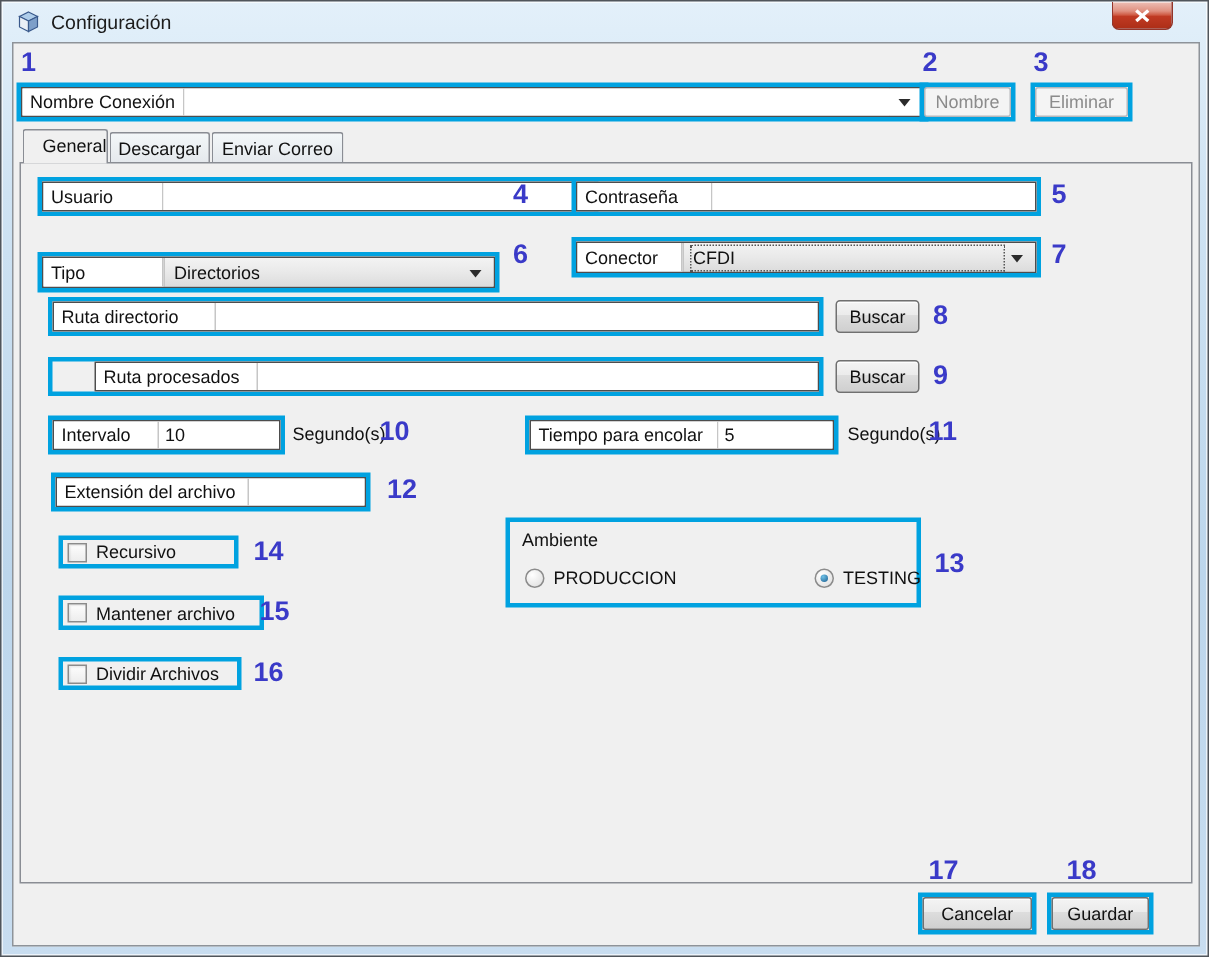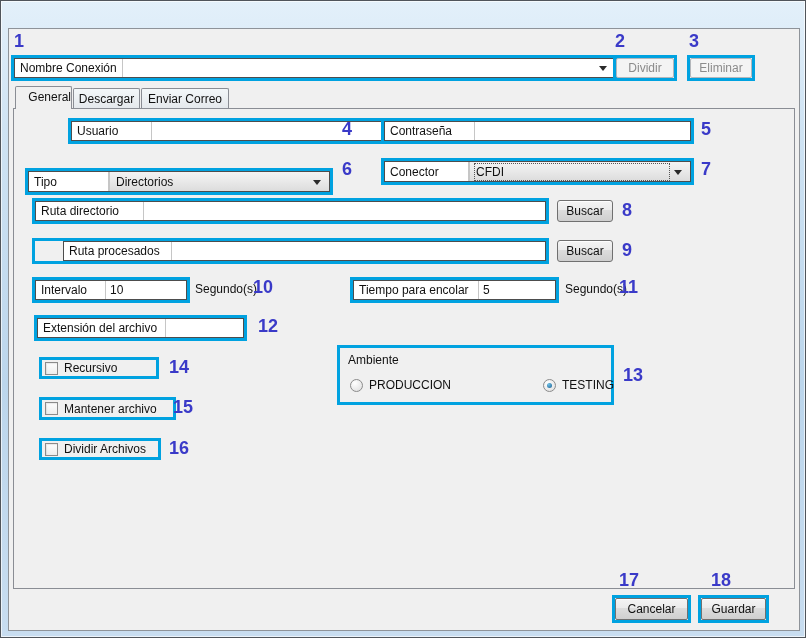--- a/index.html
+++ b/index.html
@@ -106,51 +106,65 @@
   }
 
   .static-label { position:absolute; font-size:12px; color:#111; white-space:nowrap; }
   .group-label { position:absolute; left:8px; top:5px; font-size:12px; color:#111; }
 </style>
 </head>
 <body>
 
 <div class="window">
 
+  <div class="titlebar">
+    <svg class="title-icon" viewBox="0 0 16 16">
+      <polygon points="8,1 14,4 8,7 2,4" fill="#aecdea" stroke="#3a5a8c" stroke-width="0.8"></polygon>
+      <polygon points="2,4 8,7 8,14 2,11" fill="#e9eff6" stroke="#3a5a8c" stroke-width="0.8"></polygon>
+      <polygon points="14,4 8,7 8,14 14,11" fill="#7d9fc9" stroke="#3a5a8c" stroke-width="0.8"></polygon>
+    </svg>
+    <span class="title-text">Configuración</span>
+    <div class="close-btn">
+      <svg width="11" height="9" viewBox="0 0 11 9">
+        <line x1="1.5" y1="1" x2="9.5" y2="8" stroke="#ffffff" stroke-width="2.2"></line>
+        <line x1="9.5" y1="1" x2="1.5" y2="8" stroke="#ffffff" stroke-width="2.2"></line>
+      </svg>
+    </div>
+  </div>
 
   <div class="client"></div>
 
   <span class="ann-num" style="left:13px;top:31px;">1</span>
 
   <div class="ann-box" style="left:10px;top:54px;width:608px;height:26px;">
     <div class="composite">
       <span class="lbl">Nombre Conexión</span>
       <span class="val"><input type="text" value="" style=""></span>
       <span class="combo-part white" style="flex:0 0 22px;">
         <span class="arrow-down"></span>
       </span>
     </div>
   </div>
 
   <span class="ann-num" style="left:614px;top:31px;">2</span>
   <div class="ann-box" style="left:612px;top:54px;width:64px;height:26px;">
-    <div class="btn fill disabled">Dividir</div>
+    <div class="btn fill disabled">Nombre</div>
   </div>
 
   <span class="ann-num" style="left:688px;top:31px;">3</span>
   <div class="ann-box" style="left:686px;top:54px;width:68px;height:26px;">
     <div class="btn fill disabled">Eliminar</div>
   </div>
 
   <div class="tab active" style="left:14px;top:85px;width:57px;height:23px;">General</div>
   <div class="tab" style="left:72px;top:87px;width:67px;height:21px;">Descargar</div>
   <div class="tab" style="left:140px;top:87px;width:88px;height:21px;">Enviar Correo</div>
   <div class="tab-panel"></div>
 
-  <div class="ann-box" style="left:24px;top:117px;width:374px;height:26px;margin-left:43px;">
+  <div class="ann-box" style="left:24px;top:117px;width:374px;height:26px;">
     <div class="composite">
       <span class="lbl" style="width:80px;">Usuario</span>
       <span class="val"><input type="text" value="" style=""></span>
     </div>
   </div>
   <span class="ann-num" style="left:341px;top:119px;">4</span>
 
   <div class="ann-box" style="left:380px;top:117px;width:313px;height:26px;">
     <div class="composite">
       <span class="lbl" style="width:90px;">Contraseña</span>
@@ -165,21 +179,21 @@
       <span class="combo-part">
         <span class="combo-text">Directorios</span>
         <span class="arrow-down"></span>
       </span>
     </div>
   </div>
   <span class="ann-num" style="left:341px;top:159px;">6</span>
 
   <div class="ann-box" style="left:380px;top:157px;width:313px;height:27px;">
     <div class="composite">
-      <span class="lbl" style="width:84px;text-align:center;">Conector</span>
+      <span class="lbl" style="width:70px;text-align:center;">Conector</span>
       <span class="combo-part">
         <span class="combo-text focused">CFDI</span>
         <span class="arrow-down"></span>
       </span>
     </div>
   </div>
   <span class="ann-num" style="left:700px;top:159px;">7</span>
 
   <div class="ann-box" style="left:31px;top:197px;width:517px;height:26px;">
     <div class="composite">

